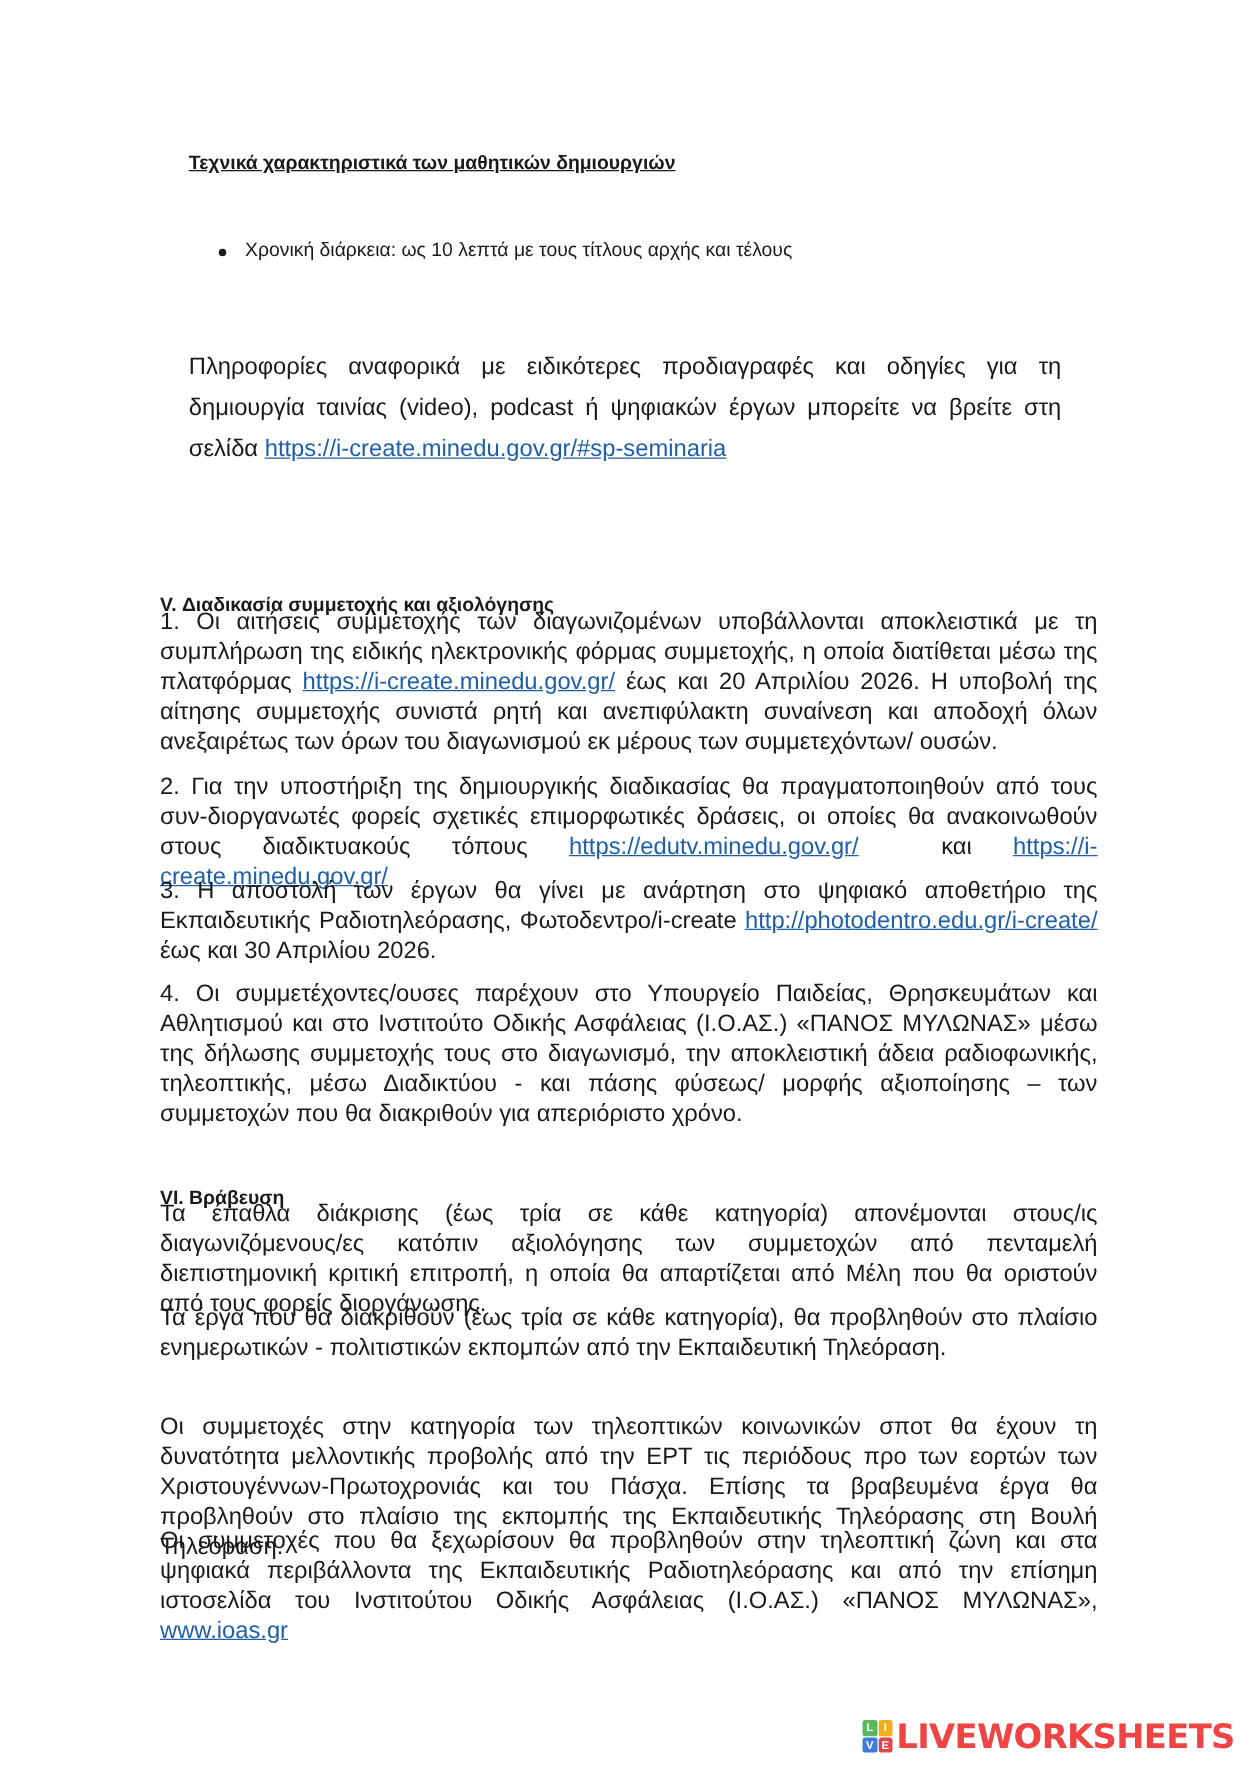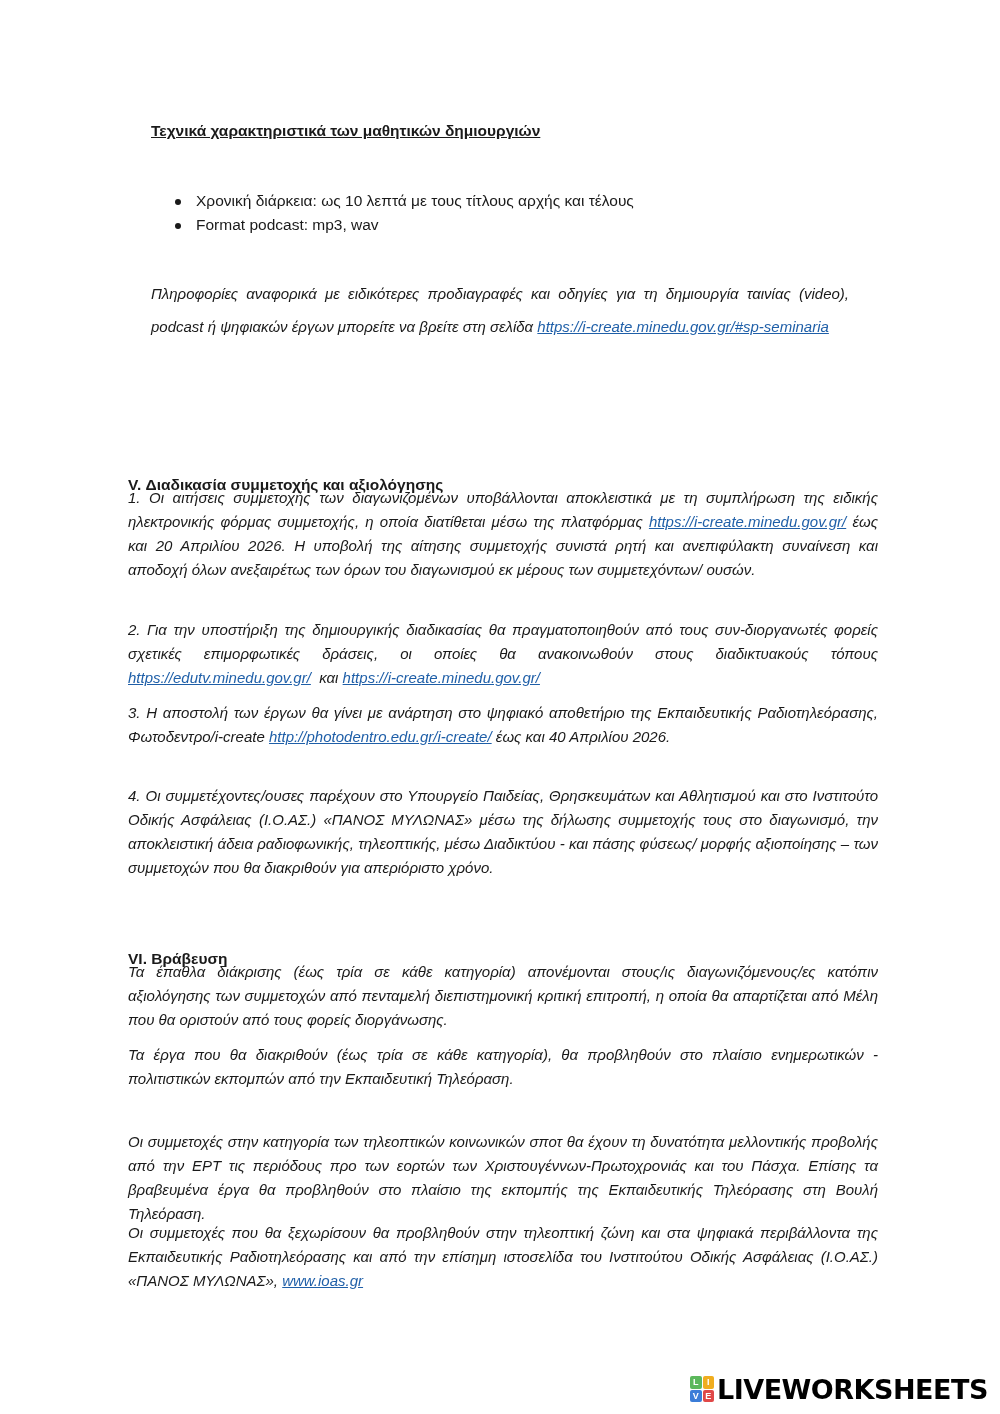--- a/index.html
+++ b/index.html
@@ -1,55 +1,54 @@
 <!DOCTYPE html>
 <html><head>
 <meta charset="utf-8">
 <style>
   html, body { margin: 0; padding: 0; background: #ffffff; }
   body { width: 1000px; height: 1414px; position: relative; overflow: hidden;
          font-family: "Liberation Sans", sans-serif; color: #1a1a1a; }
   .page { position: absolute; left: 0; top: 0; width: 1000px; height: 1264px; }
   .abs { position: absolute; }
-  .txt { font-size: 15px; line-height: 24px; font-style: italic; }
+  .txt { font-size: 19px; line-height: 24px; }
   .just { text-align: justify; text-align-last: left; }
   .title-u { font-weight: bold; text-decoration: underline; font-size: 15.5px; }
   .heading { font-weight: bold; font-size: 15.5px; margin-top: 24px; }
   a.link { color: #1f5fa8; text-decoration: underline; }
   ul.bul { margin: 0; padding: 0; list-style: none; }
   ul.bul li { position: relative; padding-left: 24px; font-size: 15.5px; line-height: 24px; }
   ul.bul li::before { content: ""; position: absolute; left: 3px; top: 10px; width: 6px; height: 6px; border-radius: 50%; background: #1a1a1a; }
   .p-wide { line-height: 33px; }
   .logo { position: absolute; left: 690px; top: 1374px; height: 30px; display: flex; align-items: center; }
   .logo-grid { width: 24px; height: 26px; display: grid; grid-template-columns: 1fr 1fr; grid-template-rows: 1fr 1fr; gap: 1px; margin-right: 3px; }
   .logo-grid span { display: flex; align-items: center; justify-content: center; color: #fff; font-size: 9px; font-weight: bold; border-radius: 2px; }
-  .logo-text { font-family: "DejaVu Sans", sans-serif; font-weight: bold; font-size: 27px; color: #000000; letter-spacing: -0.5px; }
+  .logo-text { font-family: "DejaVu Sans", sans-serif; font-weight: bold; font-size: 27px; color: #ef4444; letter-spacing: -0.5px; }
 </style>
 </head>
 <body>
 
 <div class="page">
 
   <div class="abs title-u" style="left:151px; top:122px;">Τεχνικά χαρακτηριστικά των μαθητικών δημιουργιών</div>
 
   <ul class="bul abs" style="left:172px; top:189px;">
     <li>Χρονική διάρκεια: ως 10 λεπτά με τους τίτλους αρχής και τέλους</li>
-    <li>Format podcast: mp3, wav</li>
   </ul>
 
   <div class="abs txt just p-wide" style="left:151px; top:277px; width:698px;"><span>Πληροφορίες αναφορικά με ειδικότερες προδιαγραφές και οδηγίες για τη δημιουργία ταινίας (video), podcast ή ψηφιακών έργων  μπορείτε να βρείτε στη σελίδα </span><a class="link">https://i-create.minedu.gov.gr/#sp-seminaria</a></div>
 
 
   <div class="abs heading" style="left:128px; top:452px;">V. Διαδικασία συμμετοχής και αξιολόγησης</div>
 
   <div class="abs txt just" style="left:128px; top:486px; width:750px;"><span>1. Οι αιτήσεις συμμετοχής των διαγωνιζομένων υποβάλλονται αποκλειστικά με τη συμπλήρωση της ειδικής ηλεκτρονικής φόρμας συμμετοχής, η οποία διατίθεται μέσω της πλατφόρμας </span><a class="link">https://i-create.minedu.gov.gr/</a><span> έως και 20 Απριλίου 2026. Η υποβολή της αίτησης συμμετοχής συνιστά ρητή και ανεπιφύλακτη συναίνεση και αποδοχή όλων ανεξαιρέτως των όρων του διαγωνισμού εκ μέρους των συμμετεχόντων/ ουσών.</span></div>
 
   <div class="abs txt just" style="left:128px; top:618px; width:750px;"><span>2. Για την υποστήριξη της δημιουργικής διαδικασίας θα πραγματοποιηθούν από τους συν-διοργανωτές φορείς σχετικές επιμορφωτικές δράσεις, οι οποίες θα ανακοινωθούν στους διαδικτυακούς τόπους </span><a class="link">https://edutv.minedu.gov.gr/</a><span style="white-space:pre;">  και </span><a class="link">https://i-create.minedu.gov.gr/</a></div>
 
-  <div class="abs txt just" style="left:128px; top:701px; width:750px;"><span>3. Η αποστολή των έργων θα γίνει με ανάρτηση στο ψηφιακό αποθετήριο της  Εκπαιδευτικής Ραδιοτηλεόρασης, Φωτοδεντρο/i-create </span><a class="link">http://photodentro.edu.gr/i-create/</a><span> έως και 40 Απριλίου 2026.</span></div>
+  <div class="abs txt just" style="left:128px; top:701px; width:750px;"><span>3. Η αποστολή των έργων θα γίνει με ανάρτηση στο ψηφιακό αποθετήριο της  Εκπαιδευτικής Ραδιοτηλεόρασης, Φωτοδεντρο/i-create </span><a class="link">http://photodentro.edu.gr/i-create/</a><span> έως και 30 Απριλίου 2026.</span></div>
 
   <div class="abs txt just" style="left:128px; top:784px; width:750px;">4. Οι συμμετέχοντες/ουσες παρέχουν στο Υπουργείο Παιδείας, Θρησκευμάτων και Αθλητισμού και στο Ινστιτούτο Οδικής Ασφάλειας (Ι.Ο.ΑΣ.) «ΠΑΝΟΣ ΜΥΛΩΝΑΣ» μέσω της δήλωσης συμμετοχής τους στο διαγωνισμό, την αποκλειστική άδεια ραδιοφωνικής, τηλεοπτικής, μέσω Διαδικτύου - και πάσης φύσεως/ μορφής αξιοποίησης – των συμμετοχών που θα διακριθούν για απεριόριστο χρόνο.</div>
 
   <div class="abs heading" style="left:128px; top:926px;">VI. Βράβευση</div>
 
   <div class="abs txt just" style="left:128px; top:960px; width:750px;">Τα έπαθλα διάκρισης (έως τρία σε κάθε κατηγορία) απονέμονται στους/ις διαγωνιζόμενους/ες κατόπιν αξιολόγησης των συμμετοχών από πενταμελή διεπιστημονική κριτική επιτροπή, η οποία θα απαρτίζεται από Μέλη που θα οριστούν από τους φορείς διοργάνωσης.</div>
 
   <div class="abs txt just" style="left:128px; top:1043px; width:750px;">Τα έργα που θα διακριθούν (έως τρία σε κάθε κατηγορία), θα προβληθούν στο πλαίσιο ενημερωτικών - πολιτιστικών εκπομπών από την Εκπαιδευτική Τηλεόραση.</div>
 
   <div class="abs txt just" style="left:128px; top:1130px; width:750px;">Οι συμμετοχές στην κατηγορία των τηλεοπτικών κοινωνικών σποτ θα έχουν τη δυνατότητα μελλοντικής προβολής από την ΕΡΤ τις περιόδους προ των εορτών των Χριστουγέννων-Πρωτοχρονιάς και του Πάσχα. Επίσης τα βραβευμένα έργα θα προβληθούν στο πλαίσιο της εκπομπής της Εκπαιδευτικής Τηλεόρασης στη Βουλή Τηλεόραση.</div>

